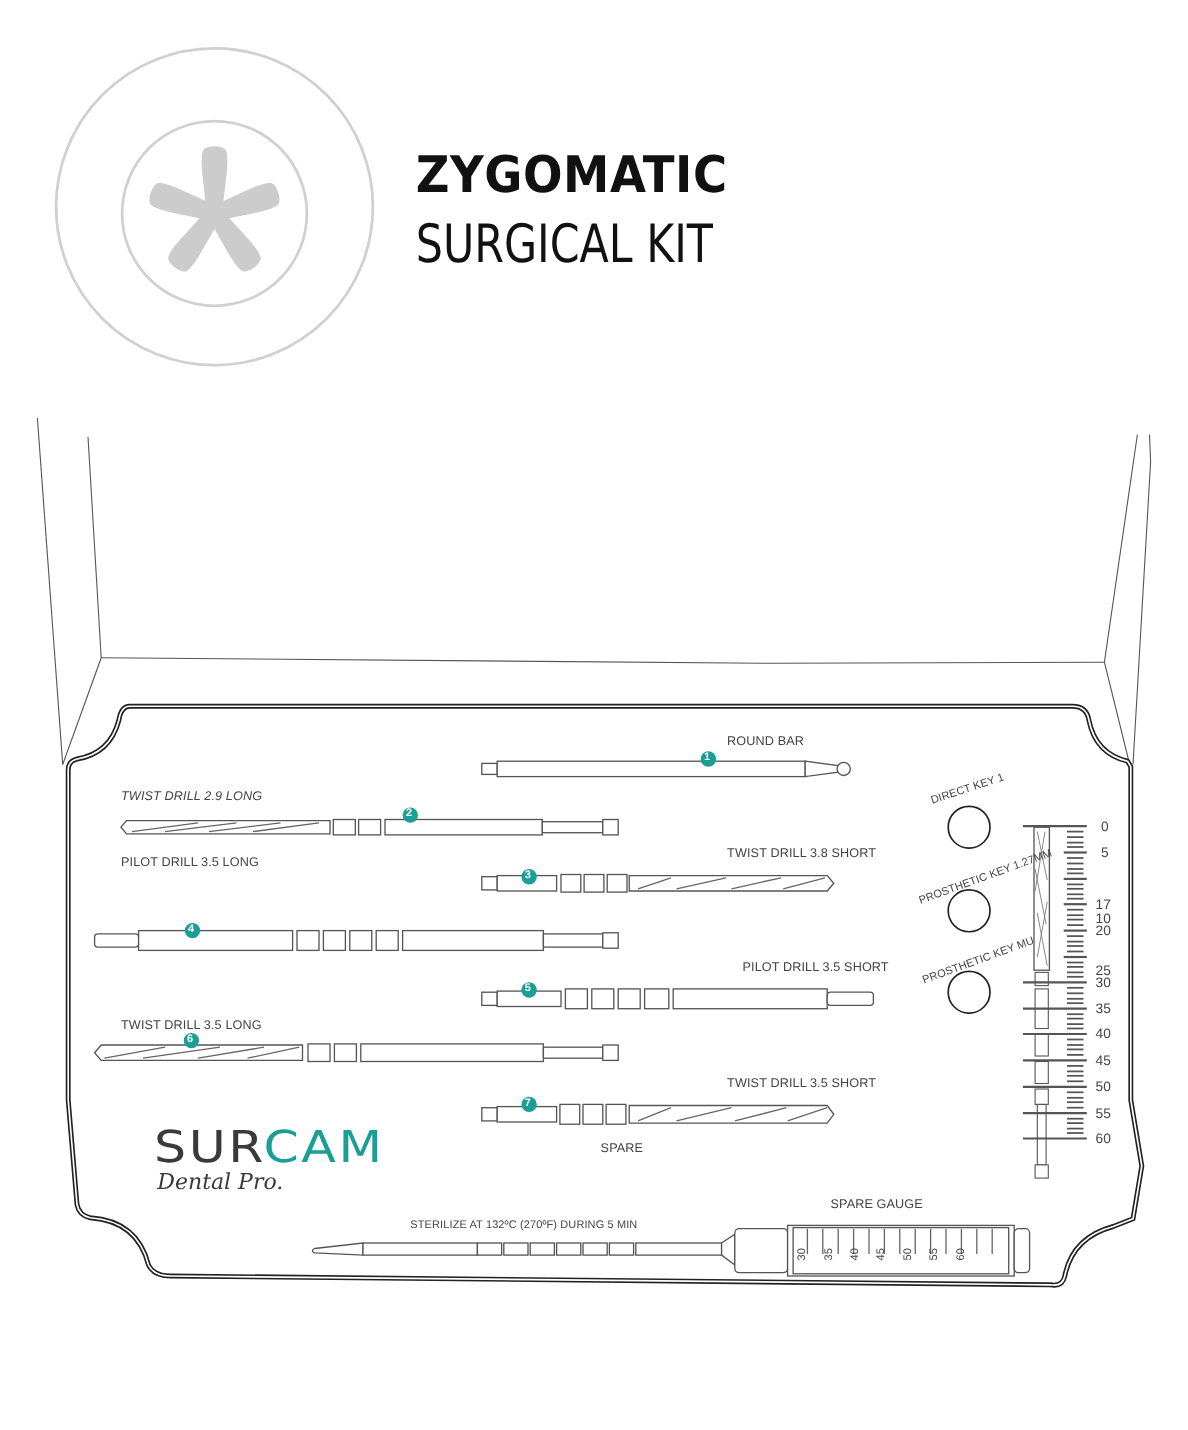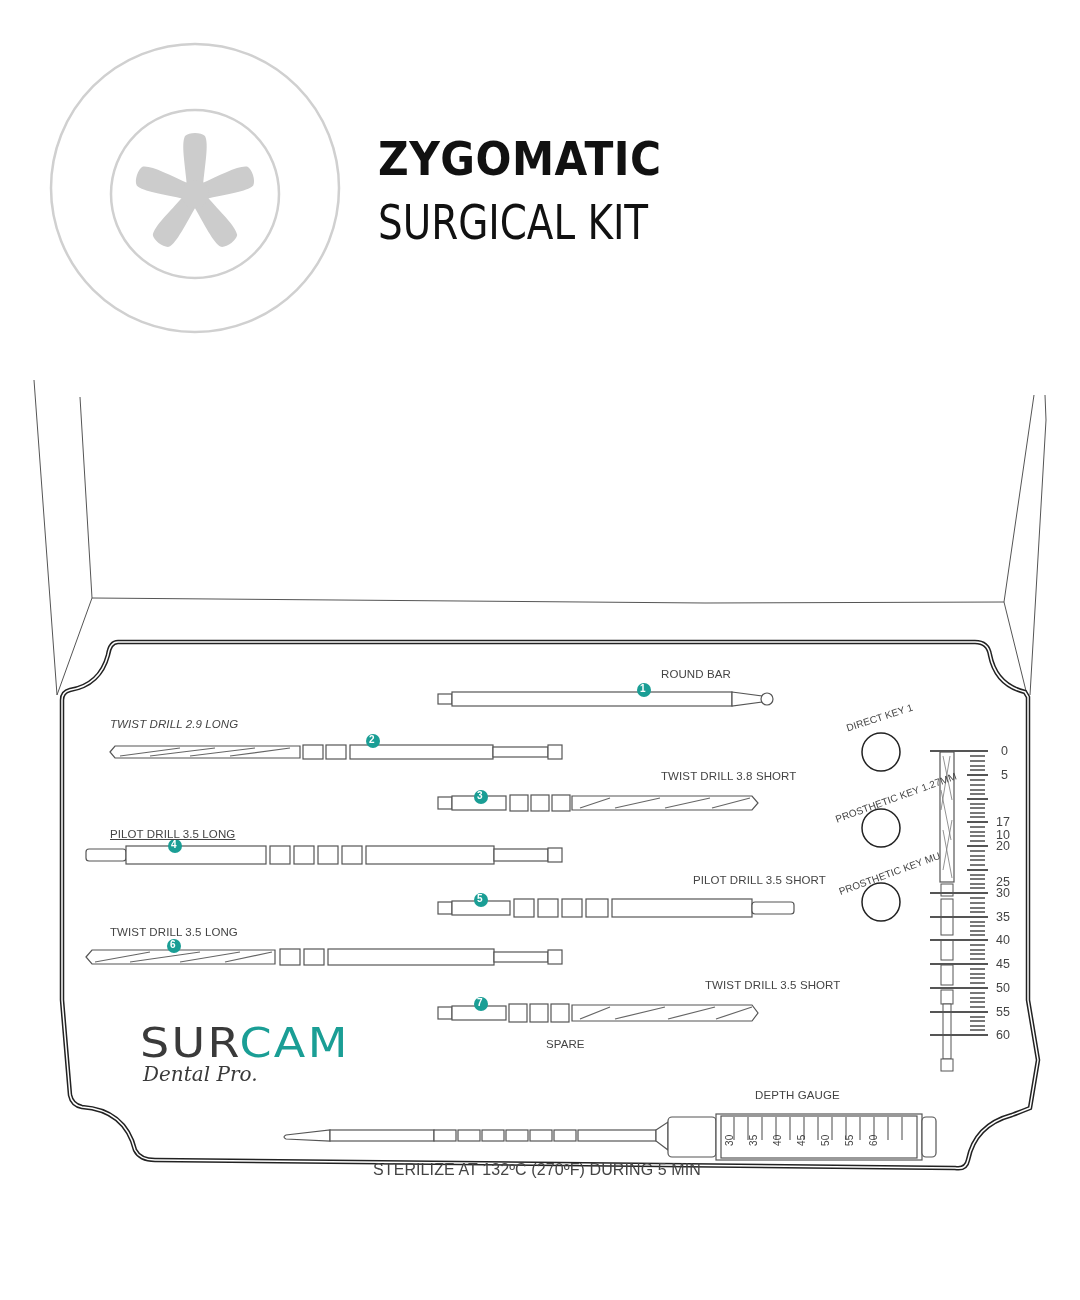--- a/index.html
+++ b/index.html
@@ -246,24 +246,24 @@
     </g>
   </g>
 </svg>
 
 <div class="abs title-bold">ZYGOMATIC</div>
 <div class="abs title-light">SURGICAL KIT</div>
 
 <div class="lbl" style="left:661px;top:668px;">ROUND BAR</div>
 <div class="lbl" style="left:110px;top:718px;font-style:italic;">TWIST DRILL 2.9 LONG</div>
 <div class="lbl" style="left:661px;top:770px;">TWIST DRILL 3.8 SHORT</div>
-<div class="lbl" style="left:110px;top:828px;text-decoration:underline;">PILOT DRILL 3.5 LONG</div>
-<div class="lbl" style="left:693px;top:874px;text-align:right;">PILOT DRILL 3.5 SHORT</div>
+<div class="lbl" style="left:110px;top:778px;">PILOT DRILL 3.5 LONG</div>
+<div class="lbl" style="left:675px;top:874px;text-align:right;">PILOT DRILL 3.5 SHORT</div>
 <div class="lbl" style="left:110px;top:926px;">TWIST DRILL 3.5 LONG</div>
-<div class="lbl" style="left:661px;top:979px;margin-left:44px;">TWIST DRILL 3.5 SHORT</div>
+<div class="lbl" style="left:661px;top:979px;">TWIST DRILL 3.5 SHORT</div>
 <div class="lbl" style="left:546px;top:1038px;">SPARE</div>
 
 <div class="lbl" style="left:640px;top:683px;color:#fff;font-size:10px;font-weight:bold;">1</div>
 <div class="lbl" style="left:369px;top:734px;color:#fff;font-size:10px;font-weight:bold;">2</div>
 <div class="lbl" style="left:477px;top:790px;color:#fff;font-size:10px;font-weight:bold;">3</div>
 <div class="lbl" style="left:171px;top:839px;color:#fff;font-size:10px;font-weight:bold;">4</div>
 <div class="lbl" style="left:477px;top:893px;color:#fff;font-size:10px;font-weight:bold;">5</div>
 <div class="lbl" style="left:170px;top:939px;color:#fff;font-size:10px;font-weight:bold;">6</div>
 <div class="lbl" style="left:477px;top:997px;color:#fff;font-size:10px;font-weight:bold;">7</div>
 
@@ -278,25 +278,25 @@
 <div class="scale-num" style="left:996px;top:839px;">20</div>
 <div class="scale-num" style="left:996px;top:863px;margin-top:12px;">25</div>
 <div class="scale-num" style="left:996px;top:886px;">30</div>
 <div class="scale-num" style="left:996px;top:910px;">35</div>
 <div class="scale-num" style="left:996px;top:933px;">40</div>
 <div class="scale-num" style="left:996px;top:957px;">45</div>
 <div class="scale-num" style="left:996px;top:981px;">50</div>
 <div class="scale-num" style="left:996px;top:1005px;">55</div>
 <div class="scale-num" style="left:996px;top:1028px;">60</div>
 
-<div class="lbl" style="left:755px;top:1089px;">DEPTH GAUGE</div>
+<div class="lbl" style="left:755px;top:1089px;">SPARE GAUGE</div>
 <div class="lbl" style="left:724px;top:1146px;font-size:10px;transform:rotate(-90deg);transform-origin:left top;">30</div>
 <div class="lbl" style="left:748px;top:1146px;font-size:10px;transform:rotate(-90deg);transform-origin:left top;">35</div>
 <div class="lbl" style="left:772px;top:1146px;font-size:10px;transform:rotate(-90deg);transform-origin:left top;">40</div>
 <div class="lbl" style="left:796px;top:1146px;font-size:10px;transform:rotate(-90deg);transform-origin:left top;">45</div>
 <div class="lbl" style="left:820px;top:1146px;font-size:10px;transform:rotate(-90deg);transform-origin:left top;">50</div>
 <div class="lbl" style="left:844px;top:1146px;font-size:10px;transform:rotate(-90deg);transform-origin:left top;">55</div>
 <div class="lbl" style="left:868px;top:1146px;font-size:10px;transform:rotate(-90deg);transform-origin:left top;">60</div>
 
 <div class="abs logo-sur"><span>SUR</span><span class="cam">CAM</span></div>
 <div class="abs logo-dental">Dental Pro.</div>
 
-<div class="lbl" style="left:373px;top:1161px;font-size:16px;">STERILIZE AT 132ºC (270ºF) DURING 5 MIN</div>
+<div class="lbl" style="left:373px;top:1108px;font-size:10px;">STERILIZE AT 132ºC (270ºF) DURING 5 MIN</div>
 
 </body></html>

